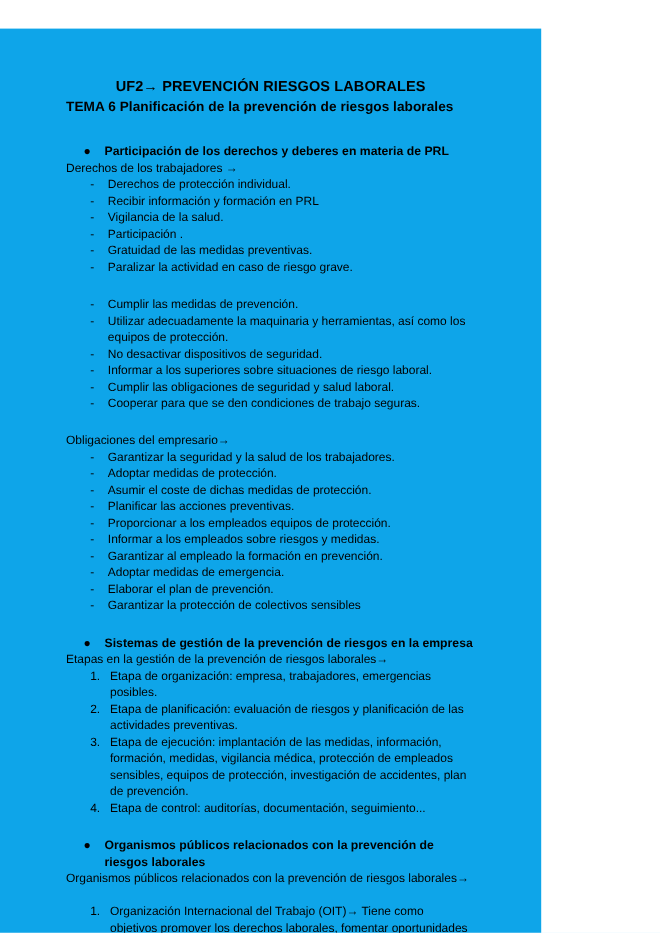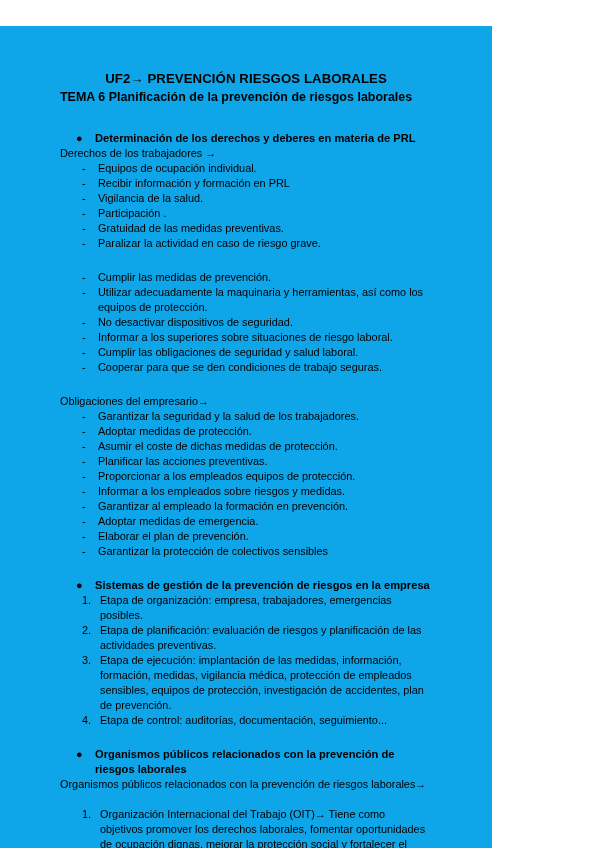--- a/index.html
+++ b/index.html
@@ -136,29 +136,29 @@
   <div>
     <h1 class="doc-title">UF2→ PREVENCIÓN RIESGOS LABORALES</h1>
     <h2 class="doc-subtitle">TEMA 6 Planificación de la prevención de riesgos laborales</h2>
   </div>
 
   <div class="gap-title"></div>
 
   <section>
     <div class="section-heading">
       <span class="bullet-dot">●</span>
-      <span class="heading-text">Determinación de los derechos y deberes en materia de PRL</span>
+      <span class="heading-text">Participación de los derechos y deberes en materia de PRL</span>
     </div>
 
     <div>
       <p class="lead-line">Derechos de los trabajadores →</p>
       <ul class="dash-list">
         <li>
           <span class="dash">-</span>
-          <span class="item-text">Equipos de ocupación individual.</span>
+          <span class="item-text">Derechos de protección individual.</span>
         </li>
         <li>
           <span class="dash">-</span>
           <span class="item-text">Recibir información y formación en PRL</span>
         </li>
         <li>
           <span class="dash">-</span>
           <span class="item-text">Vigilancia de la salud.</span>
         </li>
         <li>
@@ -257,20 +257,21 @@
   </section>
 
   <div class="gap-lg"></div>
 
   <section>
     <div class="section-heading">
       <span class="bullet-dot">●</span>
       <span class="heading-text">Sistemas de gestión de la prevención de riesgos en la empresa</span>
     </div>
 
+    <p class="lead-line">Etapas en la gestión de la prevención de riesgos laborales→</p>
 
     <ol class="num-list wide">
       <li>
         <span class="num">1.</span>
         <span class="item-text">Etapa de organización: empresa, trabajadores, emergencias posibles.</span>
       </li>
       <li>
         <span class="num">2.</span>
         <span class="item-text">Etapa de planificación: evaluación de riesgos y planificación de las actividades preventivas.</span>
       </li>

